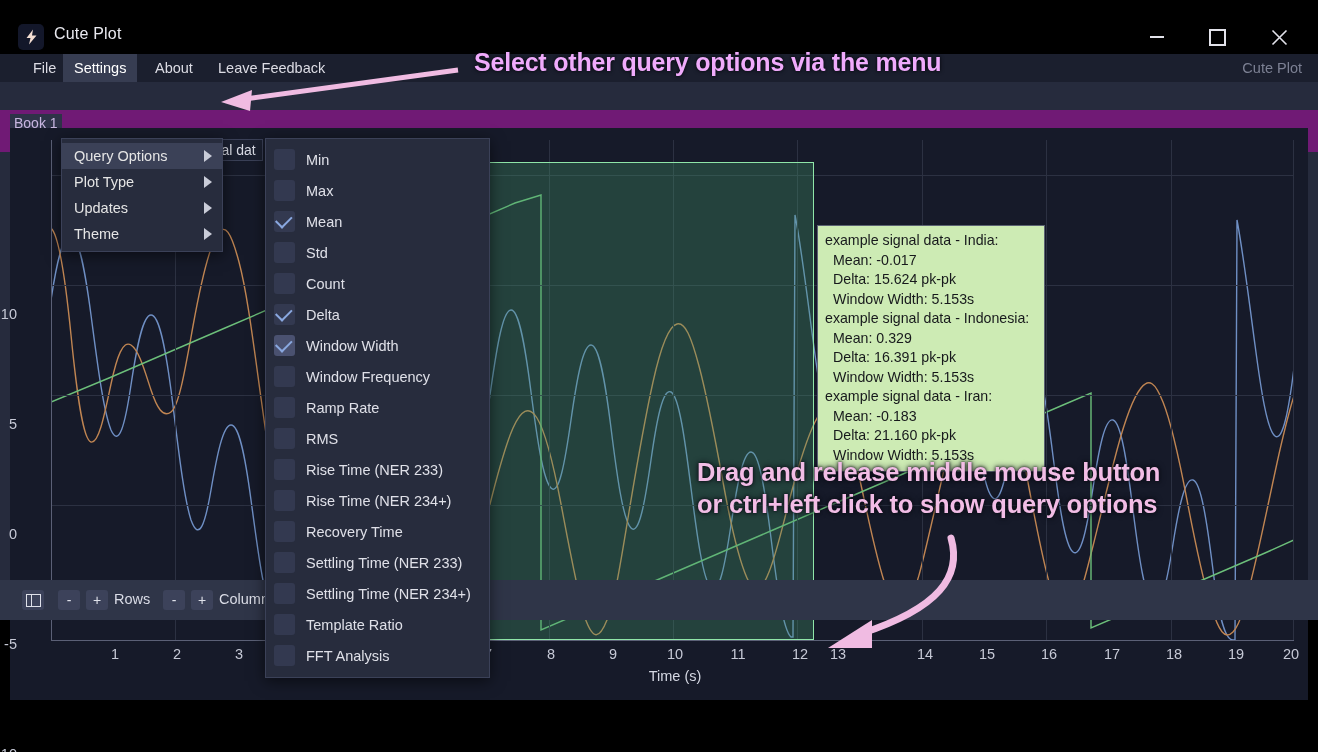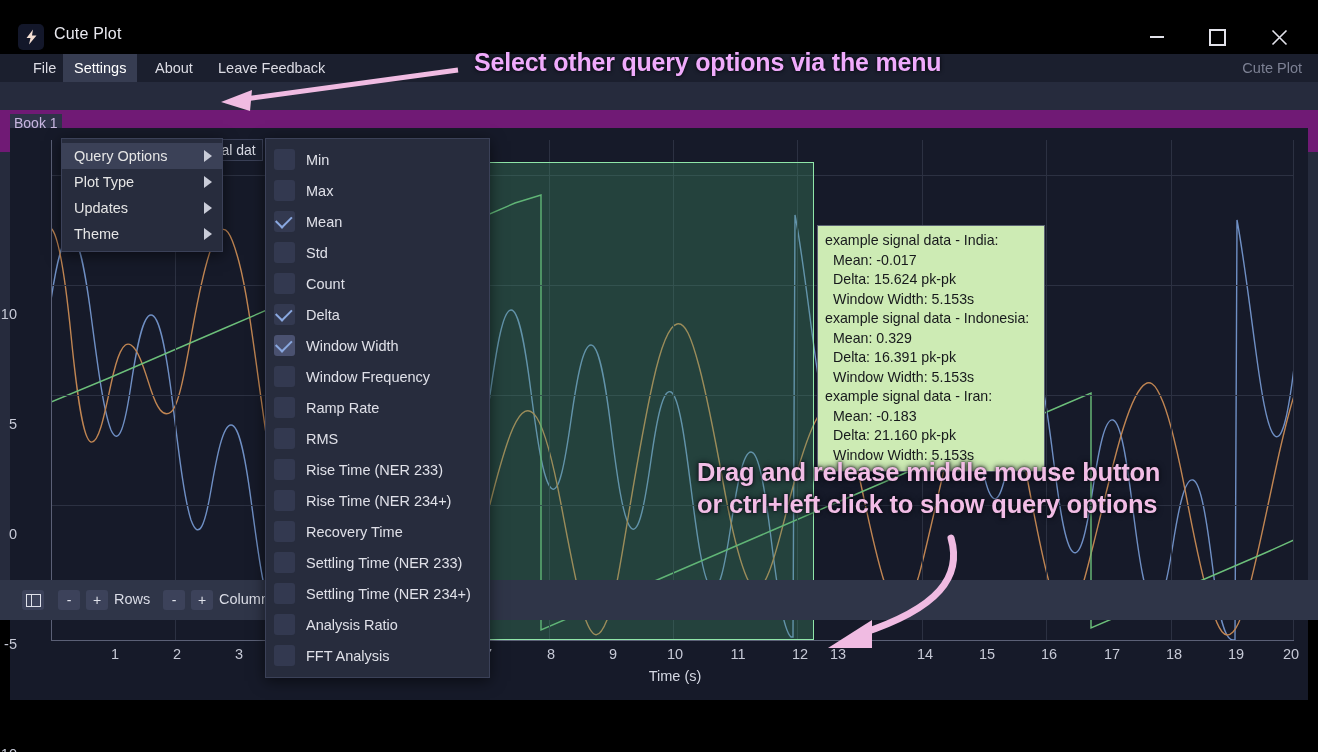--- a/index.html
+++ b/index.html
@@ -402,21 +402,21 @@
       <div class="qrow">
         <span class="qbox"></span>
         <span>Settling Time (NER 233)</span>
         </div>
       <div class="qrow">
         <span class="qbox"></span>
         <span>Settling Time (NER 234+)</span>
         </div>
       <div class="qrow">
         <span class="qbox"></span>
-        <span>Analysis Ratio</span>
+        <span>Template Ratio</span>
         </div>
       <div class="qrow">
         <span class="qbox"></span>
         <span>FFT Analysis</span>
         </div>
     </div>
 
   </div>
 
   <div class="anno anno1">Select other query options via the menu</div>

